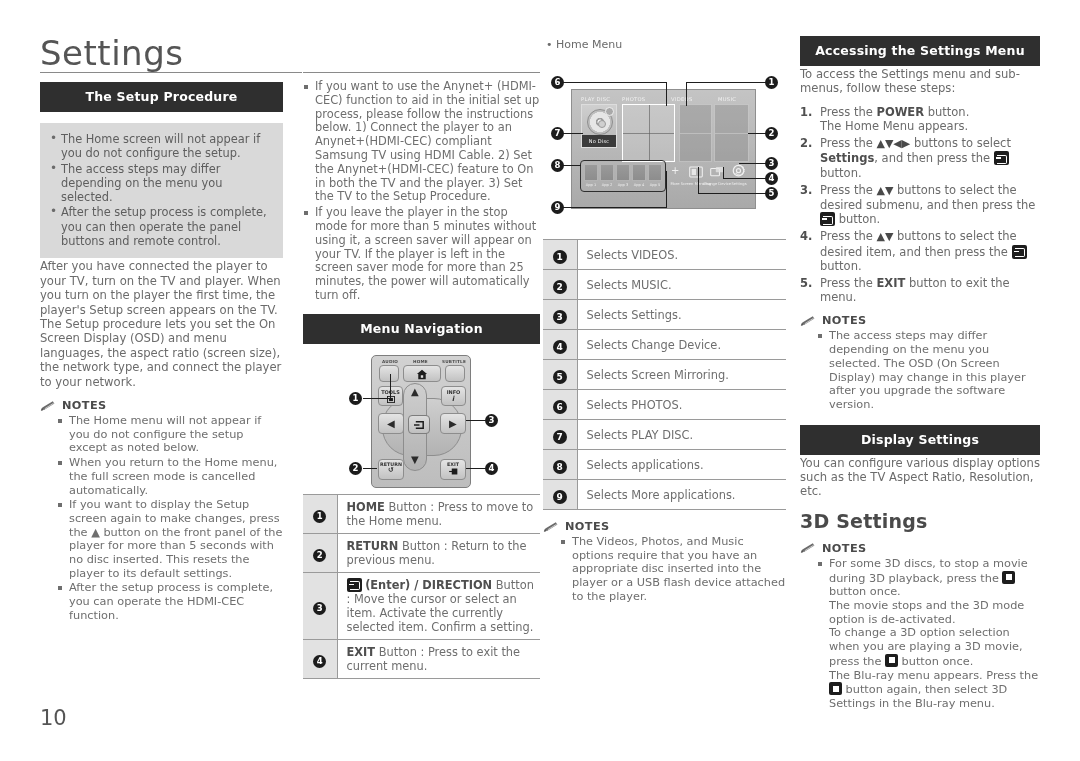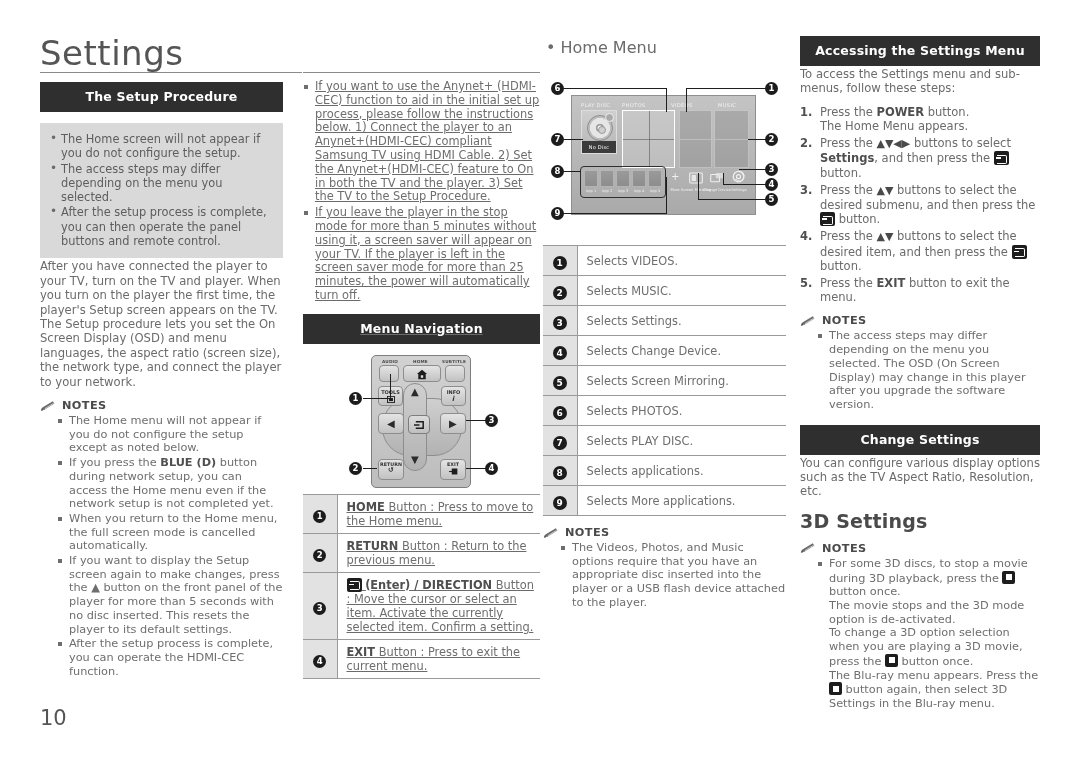--- a/index.html
+++ b/index.html
@@ -149,21 +149,21 @@
   }
   .bnum {
     display: inline-block; width: 13px; height: 13px; border-radius: 50%;
     background: #1c1c1c; color: #fff; font-size: 8.5px; font-weight: bold;
     line-height: 13px; text-align: center;
     font-family: "DejaVu Sans", "Liberation Sans", sans-serif;
   }
   .bnum.lg { width: 14px; height: 14px; line-height: 14px; font-size: 9px; }
 
   
-  .homemenu-label { font-size: 16px; color: #6b6b6b; padding-left: 3px; }
+  .homemenu-label { font-size: 11px; color: #6b6b6b; padding-left: 3px; }
   .homemenu-label::before { content: "• "; }
   .fig { position: relative; width: 243px; height: 175px; margin-top: 8px; }
   .fig .screen {
     position: absolute; left: 28px; top: 30px; width: 185px; height: 120px;
     background: linear-gradient(180deg,#c4c4c4 0%,#b9b9b9 45%,#a9a9a9 100%);
     border: 1px solid #8f8f8f;
   }
   .tilehdr { position: absolute; font-size: 5.2px; color: #f2f2f2; letter-spacing: .3px; }
   .tile {
     position: absolute; background: rgba(255,255,255,.12);
@@ -278,34 +278,31 @@
           <path d="M2 11 L5 12 L18 4 L16 1 L3 9 Z" fill="#6b6b6b"></path>
           <path d="M1 13 L4 12.2 L2.4 9.6 Z" fill="#3d3d3d"></path>
           <path d="M6 10.4 L17.2 3.4" stroke="#fff" stroke-width=".8" fill="none"></path>
         </svg>
         <span class="lbl">NOTES</span>
       </div>
       <ul class="notes">
         <li>
           <span>The Home menu will not appear if you do not configure the setup except as noted below.</span>
         </li>
-        <li>
-          If you press the <b>BLUE (D)</b> button during network setup, you can access the Home menu even if the network setup is not completed yet.
-        </li>
         <li>When you return to the Home menu, the full screen mode is cancelled automatically.</li>
         <li>If you want to display the Setup screen again to make changes, press the ▲ button on the front panel of the player for more than 5 seconds with no disc inserted. This resets the player to its default settings.</li>
         <li>After the setup process is complete, you can operate the HDMI-CEC function.</li>
       </ul>
     </div>
 
     <div class="pagenum" style="left:0;top:706px;text-align:center;">10</div>
   </div>
 
   <div class="col" id="col2">
-    <div style="position:absolute;top:80px;width:237px;text-decoration:underline;">
+    <div style="position:absolute;top:80px;width:237px;">
 
       <ul class="sq">
         <li>If you want to use the Anynet+ (HDMI-CEC) function to aid in the initial set up process, please follow the instructions below. 1) Connect the player to an Anynet+(HDMI-CEC) compliant Samsung TV using HDMI Cable. 2) Set the Anynet+(HDMI-CEC) feature to On in both the TV and the player. 3) Set the TV to the Setup Procedure.</li>
         <li>If you leave the player in the stop mode for more than 5 minutes without using it, a screen saver will appear on your TV. If the player is left in the screen saver mode for more than 25 minutes, the power will automatically turn off.</li>
       </ul>
 
       <div class="sec-head" style="margin-top:11px;">Menu Navigation</div>
 
       <div class="remote-wrap">
         <div class="remote">
@@ -603,21 +600,21 @@
           <path d="M2 11 L5 12 L18 4 L16 1 L3 9 Z" fill="#6b6b6b"></path>
           <path d="M1 13 L4 12.2 L2.4 9.6 Z" fill="#3d3d3d"></path>
           <path d="M6 10.4 L17.2 3.4" stroke="#fff" stroke-width=".8" fill="none"></path>
         </svg>
         <span class="lbl">NOTES</span>
       </div>
       <ul class="notes">
         <li>The access steps may differ depending on the menu you selected. The OSD (On Screen Display) may change in this player after you upgrade the software version.</li>
       </ul>
 
-      <div class="sec-head" style="margin-top:13px;">Change Settings</div>
+      <div class="sec-head" style="margin-top:13px;">Display Settings</div>
 
       <div class="para">You can configure various display options such as the TV Aspect Ratio, Resolution, etc.</div>
 
       <div style="font-size:19px;color:#4a4a4a;font-weight:bold;margin-top:11px;letter-spacing:.2px;">3D Settings</div>
 
 
       <div class="notes-head">
         <svg class="pen" viewBox="0 0 20 14">
           <path d="M2 11 L5 12 L18 4 L16 1 L3 9 Z" fill="#6b6b6b"></path>
           <path d="M1 13 L4 12.2 L2.4 9.6 Z" fill="#3d3d3d"></path>

